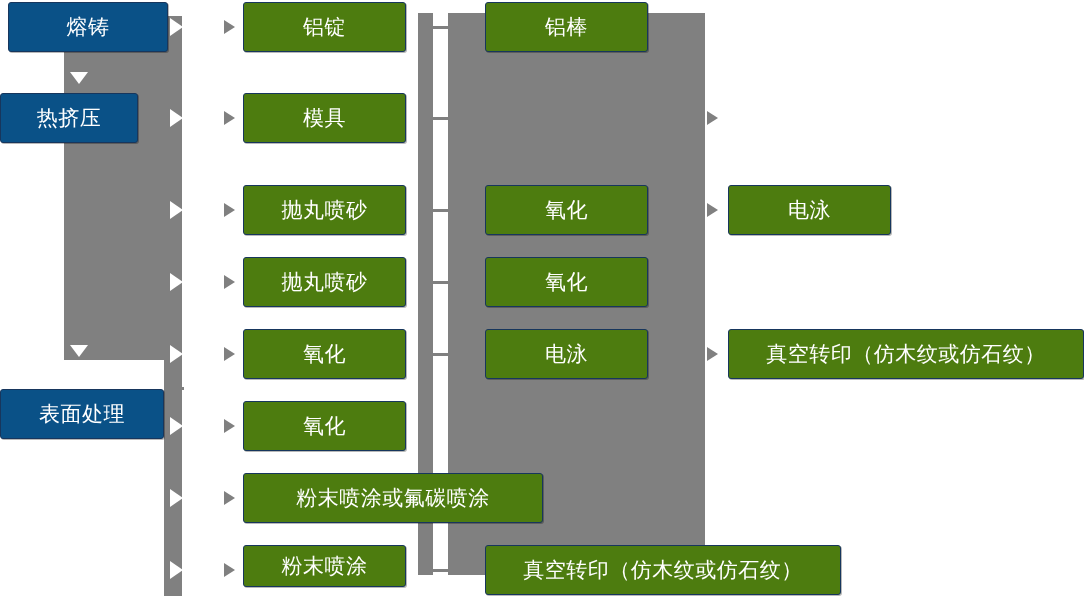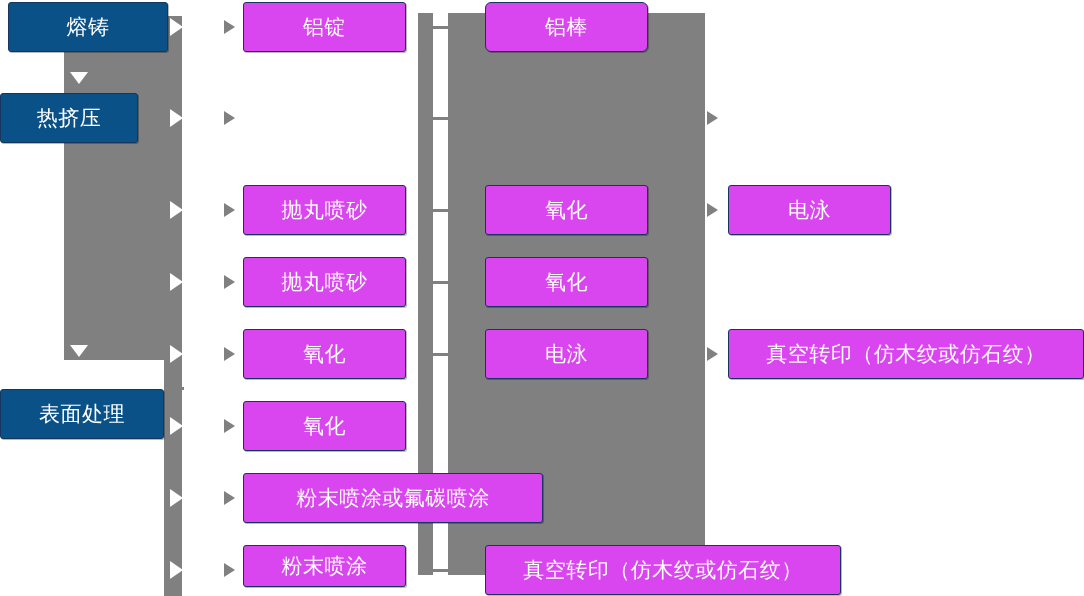--- a/index.html
+++ b/index.html
@@ -57,21 +57,21 @@
     color: #ffffff;
     border: 1px solid #17365d;
     border-radius: 3px;
     font-size: 21px;
     line-height: 1.1;
     letter-spacing: 0.5px;
     white-space: nowrap;
     box-shadow: 1px 1px 0 rgba(0,0,0,0.28);
   }
   .box.dark  { background: #0a5187; }
-  .box.light { background: #d946ef; }
+  .box.light { background: #4d7c0f; }
 </style>
 </head>
 <body>
 
 <div id="canvas">
 
   <div class="grey" style="left:64px; top:52px; width:118px; height:543px;"></div>
 
   <div class="grey" style="left:164px; top:16px; width:18px; height:40px;"></div>
 
@@ -120,28 +120,29 @@
 
   <div class="arrow-right" style="left:707px; top:111px;"></div>
   <div class="arrow-right" style="left:707px; top:203px;"></div>
   <div class="arrow-right" style="left:707px; top:347px;"></div>
 
   <div class="box dark" style="left:8px; top:2px; width:160px; height:50px;">熔铸</div>
   <div class="box dark" style="left:0px; top:93px; width:138px; height:50px;">热挤压</div>
   <div class="box dark" style="left:0px; top:364px; width:164px; height:50px;margin-top:25px;">表面处理</div>
 
   <div class="box light" style="left:243px; top:2px; width:163px; height:50px;">铝锭</div>
+  <div class="box light" style="left:243px; top:93px; width:163px; height:50px;">模具</div>
   <div class="box light" style="left:243px; top:185px; width:163px; height:50px;">抛丸喷砂</div>
   <div class="box light" style="left:243px; top:257px; width:163px; height:50px;">抛丸喷砂</div>
   <div class="box light" style="left:243px; top:329px; width:163px; height:50px;">氧化</div>
   <div class="box light" style="left:243px; top:401px; width:163px; height:50px;">氧化</div>
   <div class="box light" style="left:243px; top:473px; width:300px; height:50px;">粉末喷涂或氟碳喷涂</div>
   <div class="box light" style="left:243px; top:545px; width:163px; height:42px;">粉末喷涂</div>
 
-  <div class="box light" style="left:485px; top:2px; width:163px; height:50px;border-radius:6px;">铝棒</div>
+  <div class="box light" style="left:485px; top:2px; width:163px; height:50px;">铝棒</div>
   <div class="box light" style="left:485px; top:185px; width:163px; height:50px;">氧化</div>
   <div class="box light" style="left:485px; top:257px; width:163px; height:50px;">氧化</div>
   <div class="box light" style="left:485px; top:329px; width:163px; height:50px;">电泳</div>
   <div class="box light" style="left:485px; top:545px; width:356px; height:50px;">真空转印（仿木纹或仿石纹）</div>
 
   <div class="box light" style="left:728px; top:185px; width:163px; height:50px;">电泳</div>
   <div class="box light" style="left:728px; top:329px; width:356px; height:50px;">真空转印（仿木纹或仿石纹）</div>
 
 </div>
 

